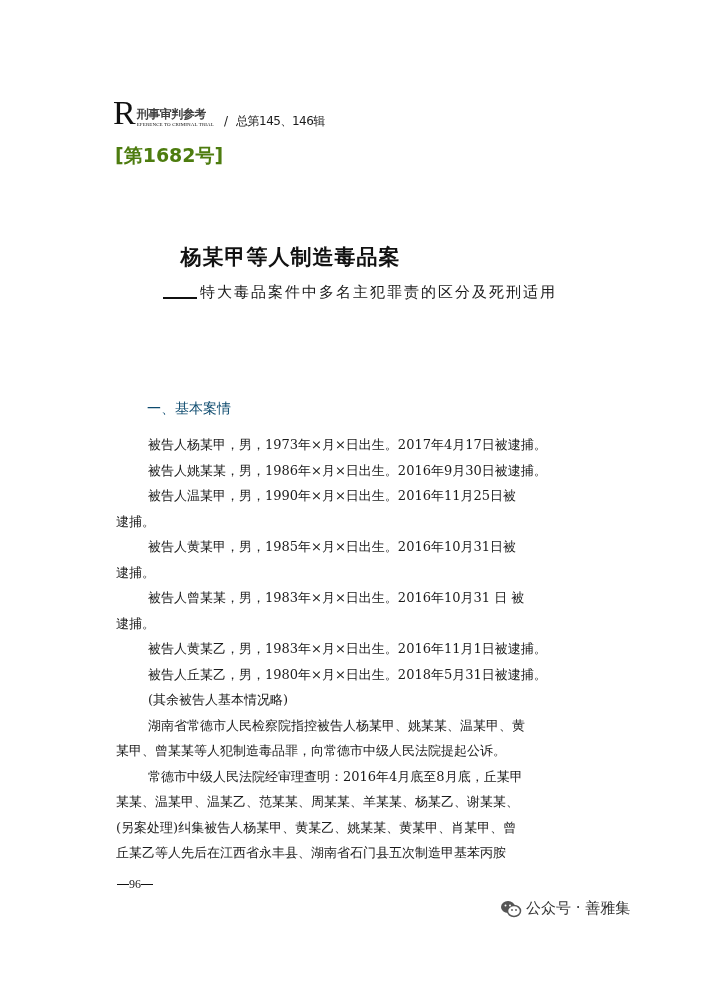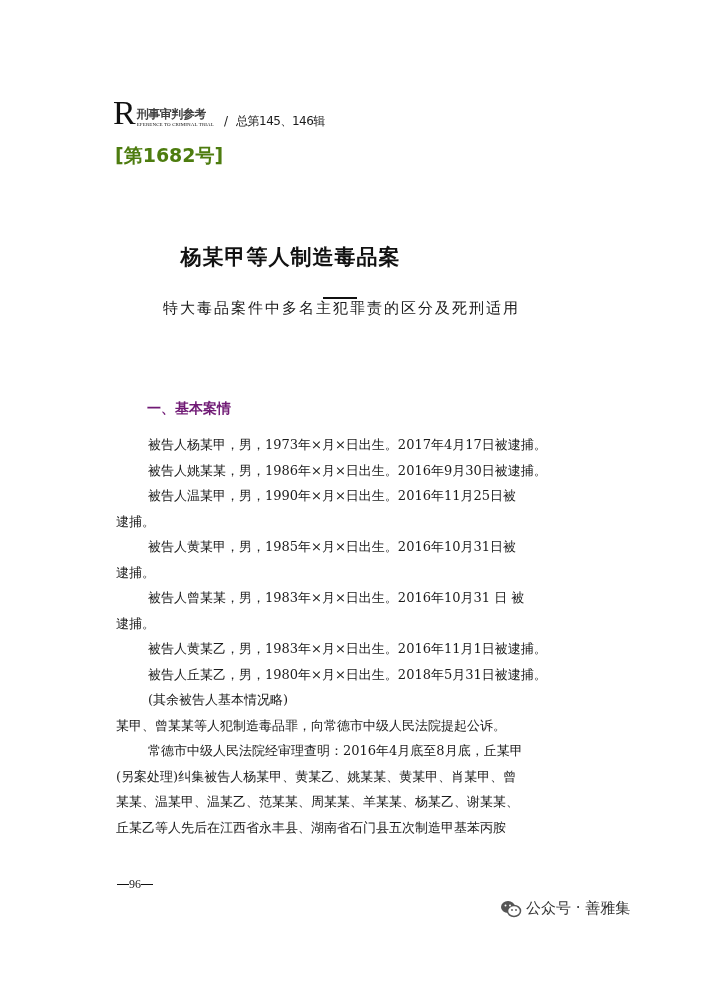--- a/index.html
+++ b/index.html
@@ -12,24 +12,24 @@
   .logo-r { font-family: "Liberation Serif", serif; font-size: 34px; line-height: 30px; color: #111; }
   .logo-stack { display: flex; flex-direction: column; margin-left: 1px; }
   .logo-cn { font-family: "DejaVu Sans", sans-serif; font-weight: bold; font-size: 12px; line-height: 14px; letter-spacing: -0.5px; color:#404040; }
   .logo-en { font-family: "Liberation Serif", serif; font-size: 5px; line-height: 7px; letter-spacing: 0.1px; color:#111; text-transform: uppercase; }
   .header-slash { font-family: "DejaVu Sans", sans-serif; font-size: 12px; margin: 0 8px 0 10px; line-height: 14px; }
   .header-vol { font-family: "DejaVu Sans", sans-serif; font-size: 12px; line-height: 14px; letter-spacing: -0.5px; }
 
   .case-no { position: absolute; left: 115px; top: 143px; font-family: "DejaVu Sans", sans-serif; font-weight: bold; font-size: 19px; letter-spacing: 0px; color:#4d7c0f; }
 
   .title { position: absolute; left: 0; width: 581px; top: 243px; text-align: center; font-family: "DejaVu Sans", sans-serif; font-weight: bold; font-size: 21px; letter-spacing: 1px; color:#111; }
-  .subtitle { position: absolute; left: 163px; top: 283px; font-size: 15px; letter-spacing: 2px; display: flex; align-items: center; flex-direction: column; }
+  .subtitle { position: absolute; left: 163px; top: 283px; font-size: 15px; letter-spacing: 2px; display: flex; align-items: flex-start; }
   .subtitle-dash { display: inline-block; width: 34px; border-bottom: 2px solid #111; height: 14px; margin-right: 3px; }
 
-  .section-heading { position: absolute; left: 147px; top: 400px; font-family: "DejaVu Sans", sans-serif; font-weight: bold; font-size: 14px; color:#701a75; }
+  .section-heading { position: absolute; left: 147px; top: 400px; font-family: "DejaVu Sans", sans-serif; font-weight: normal; font-size: 14px; color:#0c4a6e; }
 
   .para { position: absolute; left: 116px; width: 478px; font-size: 13px; line-height: 25.5px; }
   .line { display: block; white-space: nowrap; }
   .indent { padding-left: 32px; }
 
   .page-num { position: absolute; left: 117px; top: 877px; font-family: "Liberation Serif", serif; font-size: 12px; display: flex; align-items: center; }
   .page-num .bar { display: inline-block; width: 12px; border-top: 1.5px solid #111; }
   .watermark { position: absolute; left: 500px; top: 899px; display: flex; align-items: center; font-family: "DejaVu Sans", sans-serif; font-size: 15px; color: #333; }
   .wechat-icon { width: 22px; height: 18px; margin-right: 4px; position: relative; }
 </style>
@@ -62,24 +62,25 @@
     <span class="line indent">被告人姚某某，男，1986年×月×日出生。2016年9月30日被逮捕。</span>
     <span class="line indent">被告人温某甲，男，1990年×月×日出生。2016年11月25日被</span>
     <span class="line">逮捕。</span>
     <span class="line indent">被告人黄某甲，男，1985年×月×日出生。2016年10月31日被</span>
     <span class="line">逮捕。</span>
     <span class="line indent">被告人曾某某，男，1983年×月×日出生。2016年10月31 日 被</span>
     <span class="line">逮捕。</span>
     <span class="line indent">被告人黄某乙，男，1983年×月×日出生。2016年11月1日被逮捕。</span>
     <span class="line indent">被告人丘某乙，男，1980年×月×日出生。2018年5月31日被逮捕。</span>
     <span class="line indent">(其余被告人基本情况略)</span>
+    <span class="line indent">湖南省常德市人民检察院指控被告人杨某甲、姚某某、温某甲、黄</span>
     <span class="line">某甲、曾某某等人犯制造毒品罪，向常德市中级人民法院提起公诉。</span>
     <span class="line indent">常德市中级人民法院经审理查明：2016年4月底至8月底，丘某甲</span>
+    <span class="line">某某、温某甲、温某乙、范某某、周某某、羊某某、杨某乙、谢某某、</span>
     <span class="line">(另案处理)纠集被告人杨某甲、黄某乙、姚某某、黄某甲、肖某甲、曾</span>
-    <span class="line">某某、温某甲、温某乙、范某某、周某某、羊某某、杨某乙、谢某某、</span>
     <span class="line">丘某乙等人先后在江西省永丰县、湖南省石门县五次制造甲基苯丙胺</span>
   </div>
 
 <div class="page-num">
   <span class="bar"></span>
   <span>96</span>
   <span class="bar"></span>
 </div>
 
 <div class="watermark">

